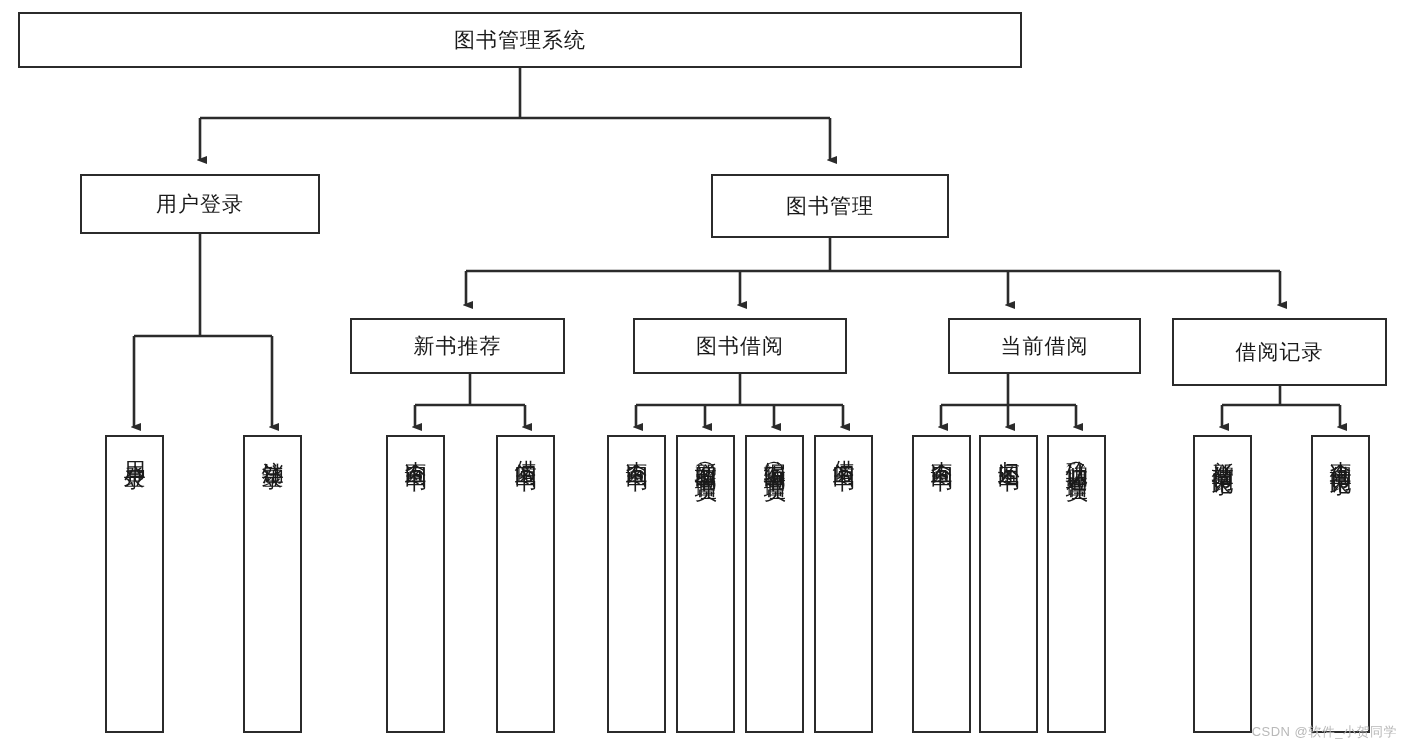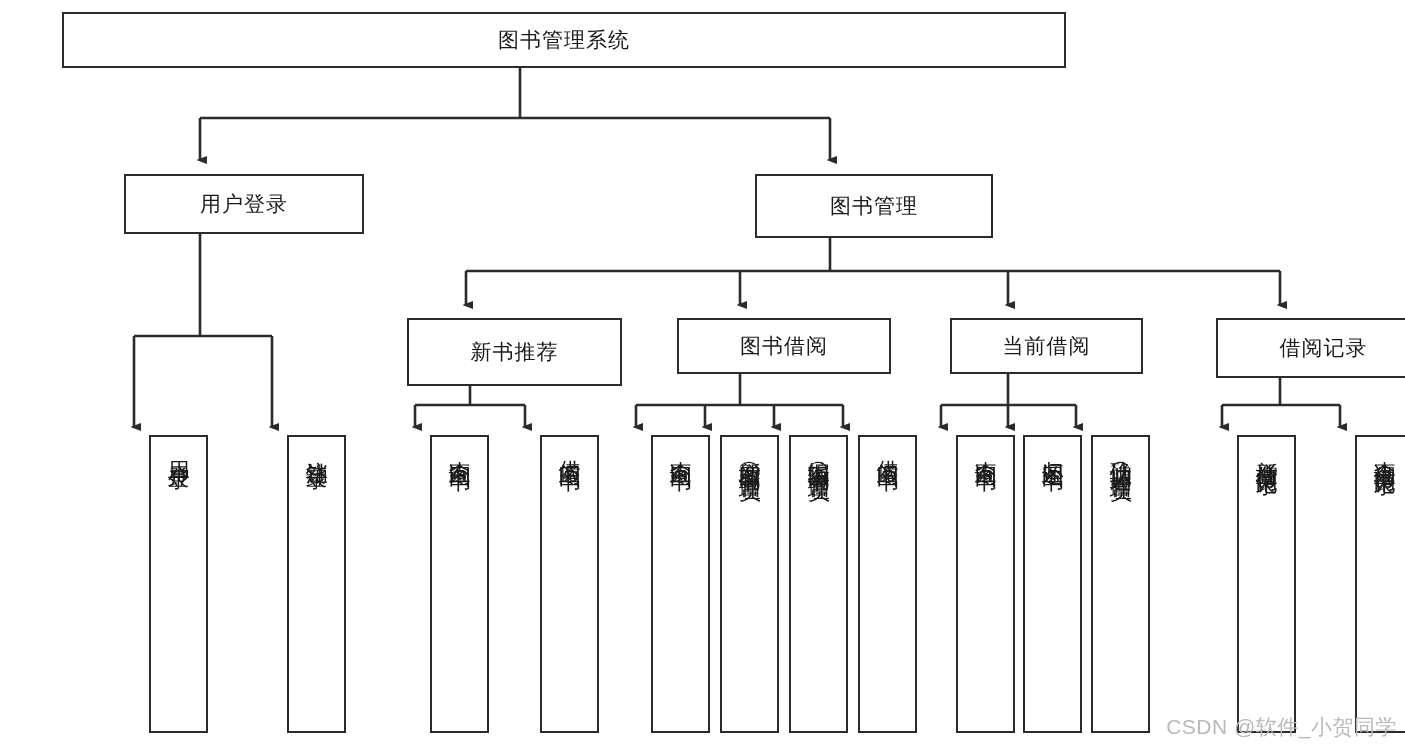--- a/index.html
+++ b/index.html
@@ -27,21 +27,20 @@
   }
   .node {
     position: absolute;
     box-sizing: border-box;
     background: #ffffff;
     border: 2px solid #2b2b2b;
     display: flex;
     align-items: center;
     justify-content: center;
     color: #1a1a1a;
-    margin-left: 44px;
   }
   .node.horizontal {
     font-size: 21px;
     letter-spacing: 1px;
   }
   .node.vertical {
     align-items: flex-start;
     justify-content: center;
     padding-top: 6px;
   }
@@ -54,21 +53,21 @@
     white-space: nowrap;
     color: #1a1a1a;
   }
   .htext {
     white-space: nowrap;
   }
   #watermark {
     position: absolute;
     right: 8px;
     bottom: 6px;
-    font-size: 21px;
+    font-size: 13px;
     color: #b9b9b9;
     letter-spacing: 0.5px;
     white-space: nowrap;
   }
 </style>
 </head>
 <body>
 
 <div id="diagram-root">
 
@@ -126,30 +125,30 @@
     <span class="htext">图书管理系统</span>
   </div>
 
   <div class="node horizontal" style="left:80px; top:174px; width:240px; height:60px;">
     <span class="htext">用户登录</span>
   </div>
   <div class="node horizontal" style="left:711px; top:174px; width:238px; height:64px;">
     <span class="htext">图书管理</span>
   </div>
 
-  <div class="node horizontal" style="left:363px; top:318px; width:215px; height:68px;">
+  <div class="node horizontal" style="left:350px; top:318px; width:215px; height:56px;">
     <span class="htext">新书推荐</span>
   </div>
   <div class="node horizontal" style="left:633px; top:318px; width:214px; height:56px;font-family:Liberation Serif, serif;">
     <span class="htext">图书借阅</span>
   </div>
-  <div class="node horizontal" style="left:906px; top:318px; width:193px; height:56px;">
+  <div class="node horizontal" style="left:948px; top:318px; width:193px; height:56px;">
     <span class="htext">当前借阅</span>
   </div>
-  <div class="node horizontal" style="left:1172px; top:318px; width:215px; height:60px;">
+  <div class="node horizontal" style="left:1172px; top:318px; width:215px; height:68px;">
     <span class="htext">借阅记录</span>
   </div>
 
   <div class="node vertical" style="left:105px; top:435px; width:59px; height:298px;">
     <span class="vtext">用户登录</span>
   </div>
   <div class="node vertical" style="left:243px; top:435px; width:59px; height:298px;">
     <span class="vtext">注销登录</span>
   </div>
 

